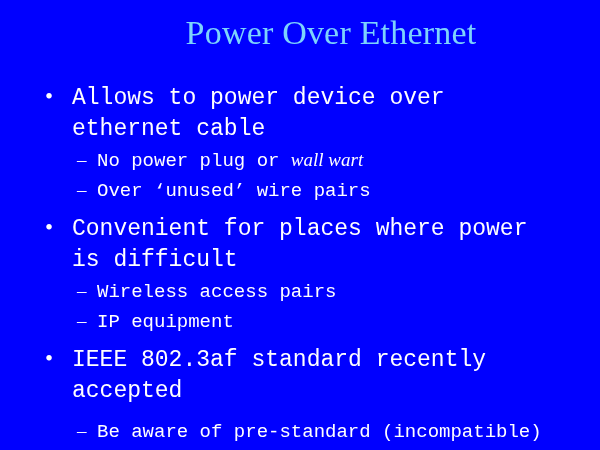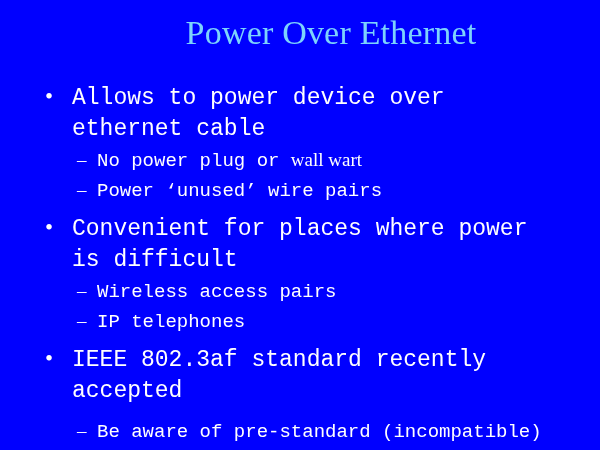--- a/index.html
+++ b/index.html
@@ -72,21 +72,21 @@
     top: 0;
     width: 20px;
     color: #ffffff;
     font-size: 19px;
     line-height: 25px;
     text-align: left;
   }
   .spacer-sm { height: 3px; }
   .spacer-md { height: 9px; }
   .spacer-lg { height: 12px; }
-  .em-text { }
+  .em-text { font-style: italic; }
   .txt { display: inline; font-family: Liberation Mono, monospace; }
 </style>
 </head>
 <body>
 
 <div id="slide">
 
   <div id="slide-title">Power Over Ethernet</div>
 
   <div id="body-list">
@@ -100,42 +100,42 @@
 
     <div class="bullet-l2">
       <span class="marker">–</span>
       <span class="txt">No power plug or </span><span class="em-text">wall wart</span>
     </div>
 
     <div class="spacer-sm"></div>
 
     <div class="bullet-l2">
       <span class="marker">–</span>
-      <span class="txt">Power ‘unused’ wire pairs</span>
+      <span class="txt">Over ‘unused’ wire pairs</span>
     </div>
 
     <div class="spacer-md"></div>
 
     <div class="bullet-l1">
       <span class="marker">•</span>
       <span class="txt">Convenient for places where power is difficult</span>
     </div>
 
     <div class="spacer-sm"></div>
 
     <div class="bullet-l2">
       <span class="marker">–</span>
       <span class="txt">Wireless access pairs</span>
     </div>
 
     <div class="spacer-sm"></div>
 
     <div class="bullet-l2">
       <span class="marker">–</span>
-      <span class="txt">IP telephones</span>
+      <span class="txt">IP equipment</span>
     </div>
 
     <div class="spacer-md"></div>
 
     <div class="bullet-l1">
       <span class="marker">•</span>
       <span class="txt">IEEE 802.3af standard recently accepted</span>
     </div>
 
     <div class="spacer-lg"></div>

